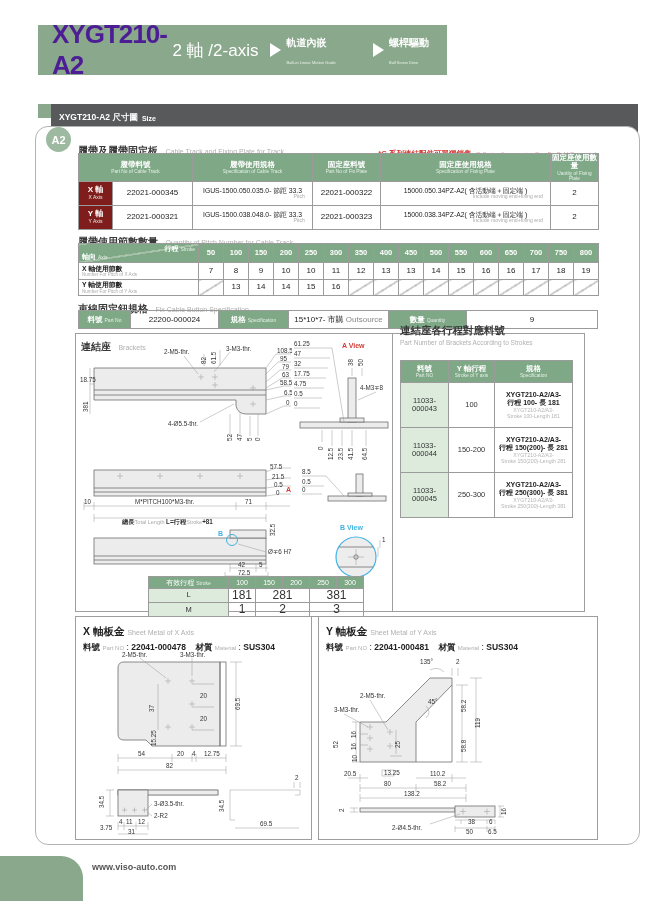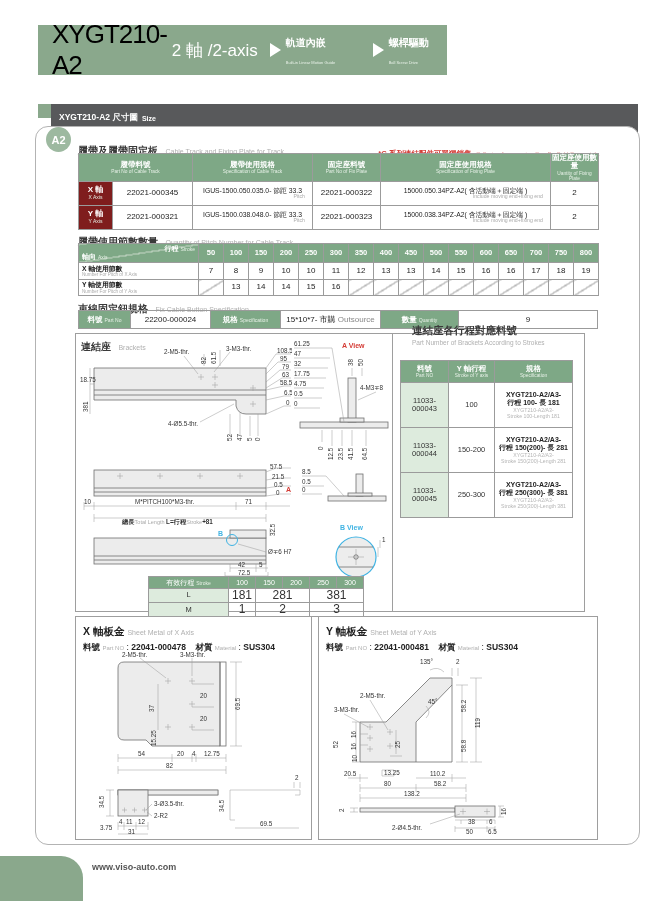--- a/index.html
+++ b/index.html
@@ -2,21 +2,21 @@
 <html><head>
 <meta charset="utf-8">
 <style>
   * { margin:0; padding:0; box-sizing:border-box; }
   html,body { background:#fff; }
   body { font-family:"Liberation Sans","DejaVu Sans",sans-serif; color:#333; }
   #page { position:relative; width:650px; height:901px; background:#fff; overflow:hidden; }
 
   
   .band { position:absolute; left:38px; top:25px; width:409px; height:50px; background:#8aa88c; display:flex; align-items:center; }
-  .band .model { color:#000000; font-weight:normal; font-size:26px; letter-spacing:-1px; margin-left:14px; }
+  .band .model { color:#4c1d95; font-weight:bold; font-size:26px; letter-spacing:-1px; margin-left:14px; }
   .band .axis { color:#fff; font-size:17px; white-space:nowrap; }
   .feat { display:flex; align-items:center; margin-left:12px; }
   .tri { width:0; height:0; border-left:11px solid #fff; border-top:7px solid transparent; border-bottom:7px solid transparent; margin-right:5px; }
   .feat .t1 { color:#fff; font-weight:bold; font-size:10px; line-height:1; white-space:nowrap; }
   .feat .t2 { color:#e8f1e8; font-size:4px; line-height:1.4; white-space:nowrap; }
 
   
   .secbar { position:absolute; left:38px; top:104px; width:600px; height:28px; display:flex; }
   .secbar .sq { width:13px; height:14px; background:#8aa88c; }
   .secbar .bar { flex:1; background:#58595b; color:#fff; display:flex; align-items:center; padding-left:8px; }
@@ -328,21 +328,21 @@
 
   <div class="sech" style="left:78px; top:298px;">
     <span class="cn">束線固定鈕規格</span>
     <span class="en">Fix Cable Button Specification</span>
   </div>
   <div class="strip">
     <div class="slab" style="width:52px">
         <span class="c">料號</span>
         <span class="e">Part No</span>
       </div>
-    <div class="sval" style="width:80px">22200-000024</div>
+    <div class="sval" style="width:88px">22200-000024</div>
     <div class="slab" style="width:70px">
         <span class="c">規格</span>
         <span class="e">Specification</span>
       </div>
     <div class="sval" style="width:100px"><span>15*10*7- 市購</span>&nbsp;<span class="g">Outsource</span></div>
     <div class="slab" style="width:78px">
         <span class="c">數量</span>
         <span class="e">Quantity</span>
       </div>
     <div class="sval" style="flex:1">9</div>
@@ -503,21 +503,21 @@
     </tr>
     <tr style="height:11px">
       <td class="stlab">M</td>
       <td class="stval">1</td>
       <td class="stval" colspan="2">2</td>
       <td class="stval" colspan="2">3</td>
     </tr>
   </tbody>
     </table>
 
-  <div style="position:absolute; left:400px; top:320px; width:176px;margin-left:12px;">
+  <div style="position:absolute; left:400px; top:320px; width:176px;">
     <div class="sech" style="position:static"><span class="cn" style="font-size:10.5px">連結座各行程對應料號</span></div>
     <div style="font-size:6.5px; color:#b0b0b0; margin-top:1px;">Part Number of Brackets According to Strokes</div>
   </div>
   <table class="gt" style="position:absolute; left:400px; top:360px; width:172px;">
     <colgroup>
         <col style="width:48px">
         <col style="width:46px">
         <col style="width:78px">
       </colgroup>
     <tbody>

